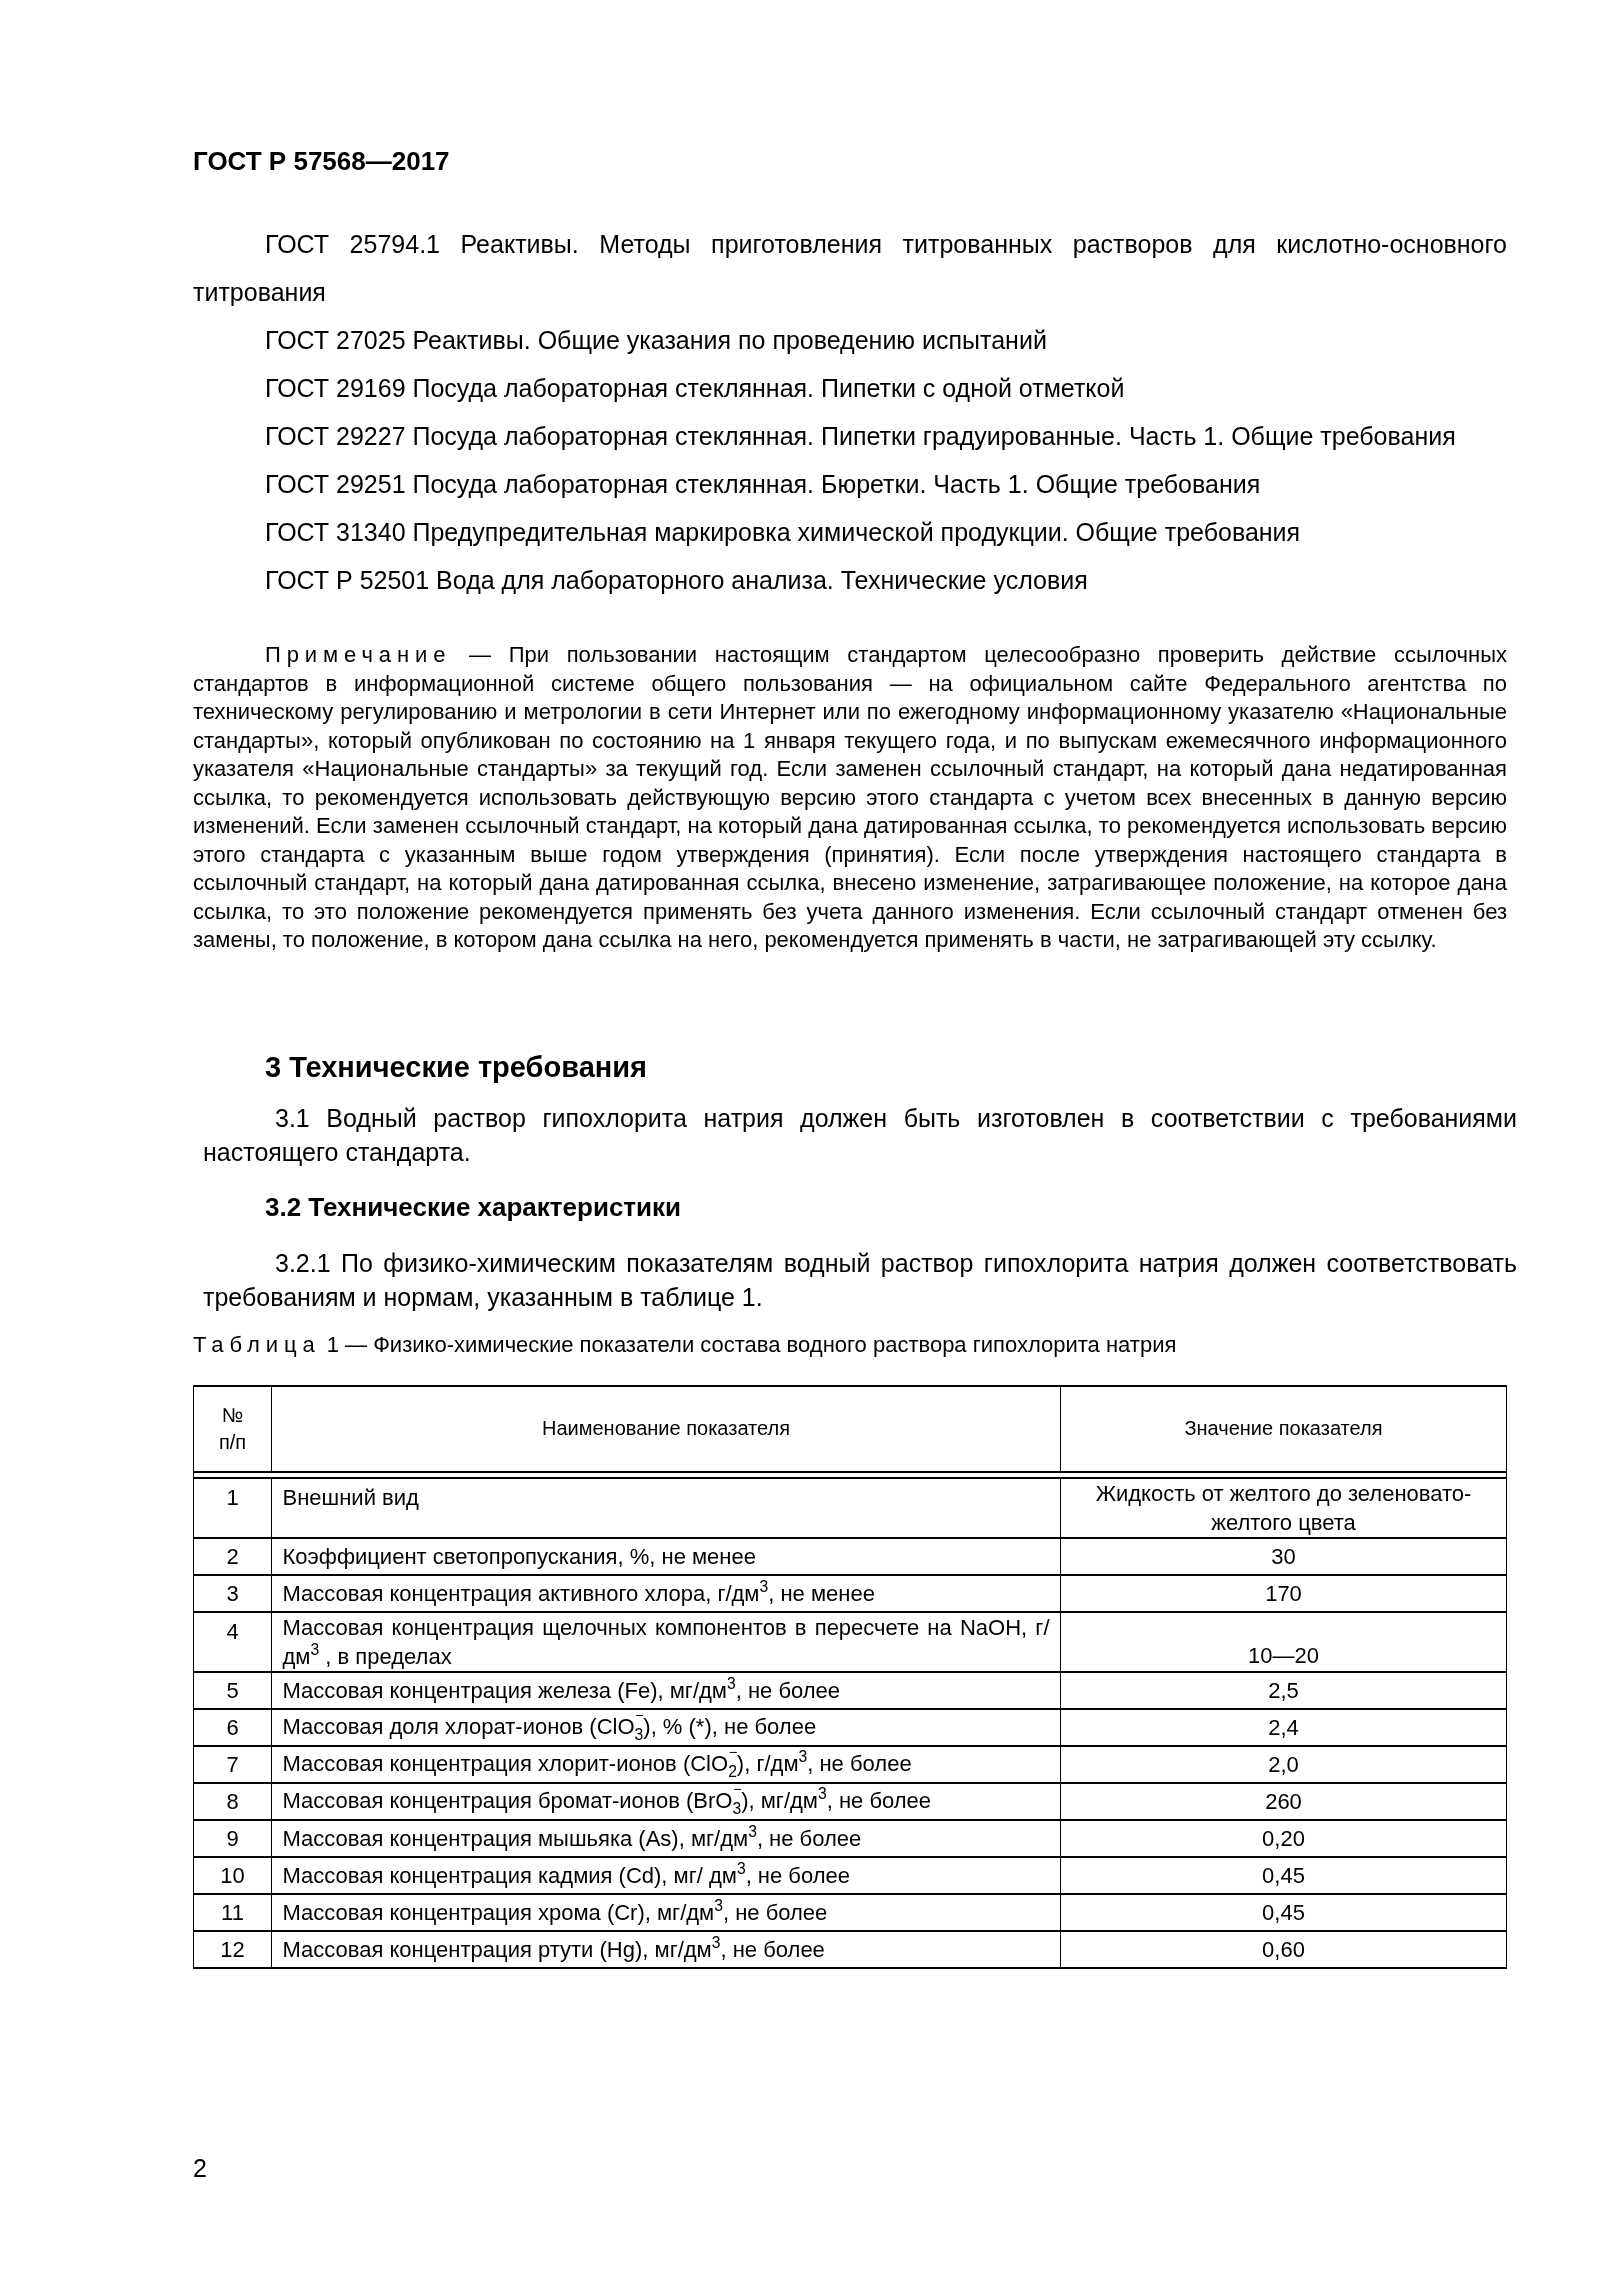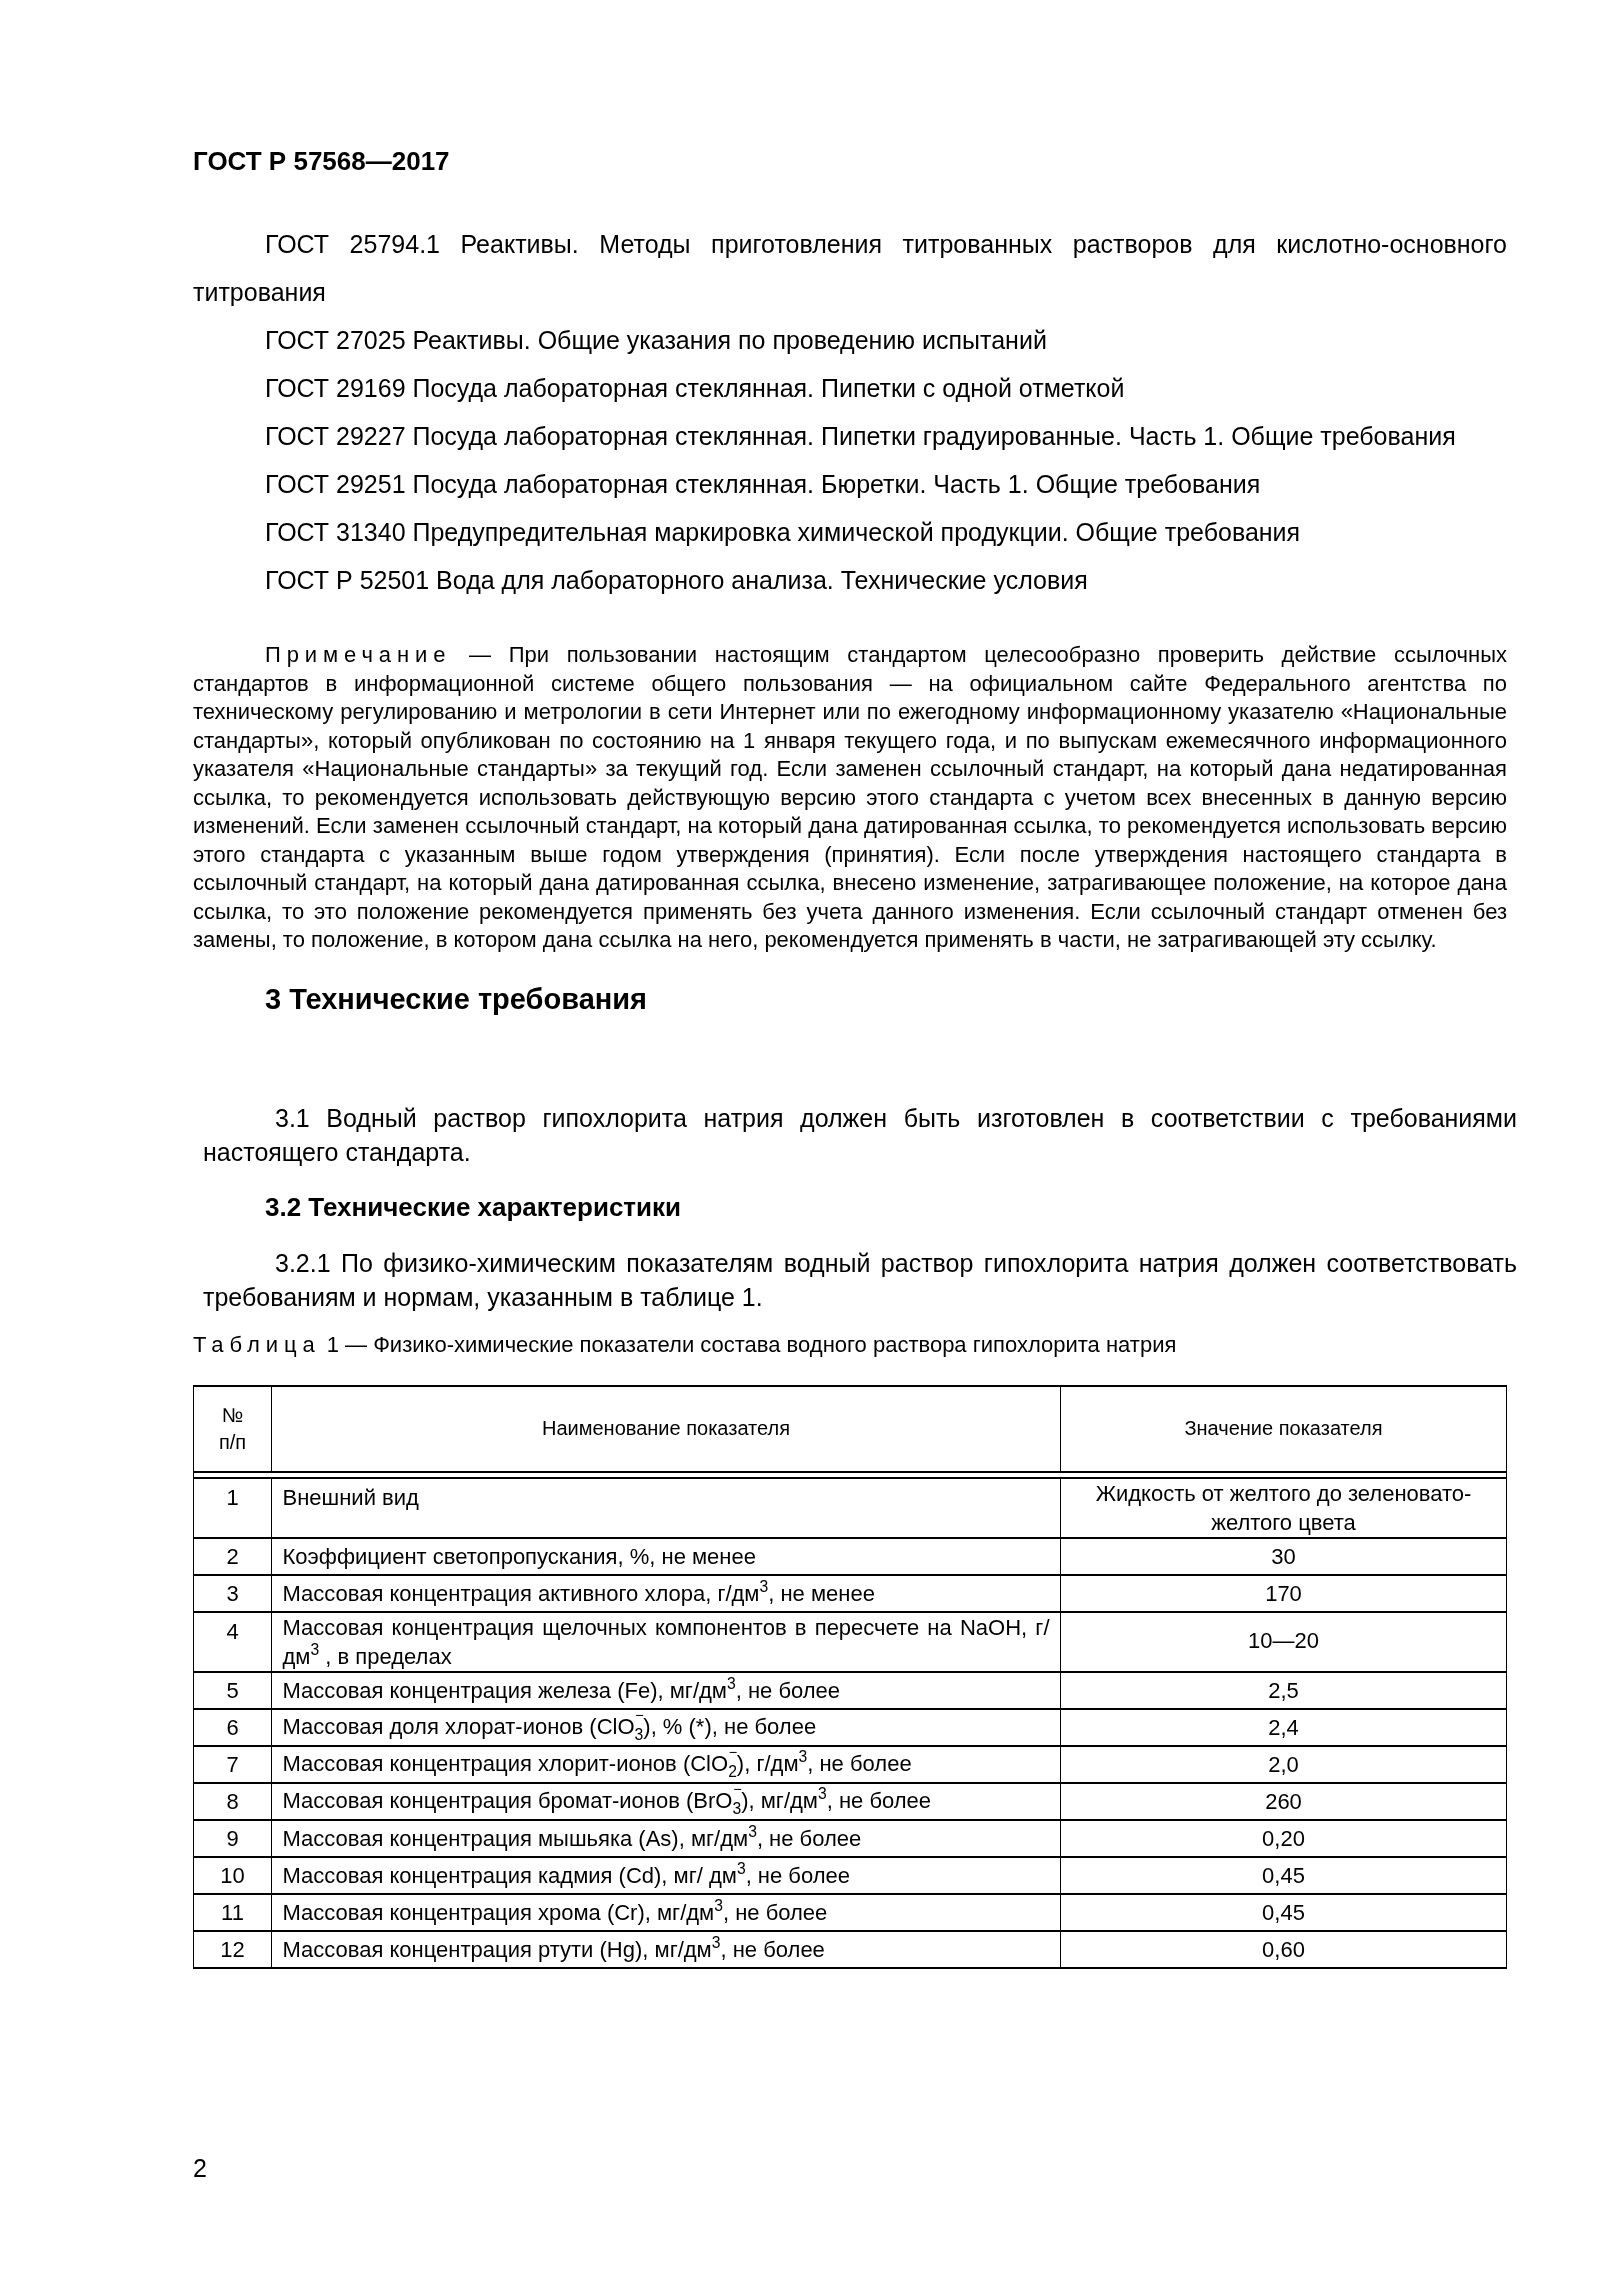--- a/index.html
+++ b/index.html
@@ -45,21 +45,21 @@
       left: 0;
       width: 1314px;
       font-size: 22px;
       line-height: 28.5px;
       text-align: justify;
       text-indent: 72px;
     }
     .note-label { letter-spacing: 5.9px; }
     .section-title {
       position: absolute;
-      top: 981px;
+      top: 1049px;
       left: 72px;
       font-size: 29px;
       font-weight: bold;
       line-height: 37px;
       white-space: nowrap;
     }
     .para {
       position: absolute;
       left: 10px;
       width: 1314px;
@@ -119,21 +119,21 @@
       border-top: none;
     }
     table.spec td {
       border-bottom: 2.6px solid #000;
       height: 35px;
     }
     table.spec td.num { text-align: center; width: 56px; }
     table.spec td.name { text-align: left; width: 767px; }
     table.spec td.val { text-align: center; }
     table.spec td.top { vertical-align: top; padding-top: 3.9px; }
-    table.spec td.bottom { vertical-align: bottom; padding-bottom: 16px; }
+    table.spec td.bottom { vertical-align: bottom; padding-bottom: 1px; }
     table.spec td.justify { text-align: justify; text-align-last: left; }
     sup, sub { font-size: 15.7px; line-height: 0; }
     sup { vertical-align: 9.2px; }
     .ion { display: inline-block; position: relative; }
     .ion .ion-sub { position: relative; top: 6.5px; font-size: 15.7px; }
     .ion .ion-sup { position: absolute; left: 0.7px; top: -10.5px; font-size: 14.4px; }
     .page-number {
       position: absolute;
       top: 2153px;
       left: 0;

